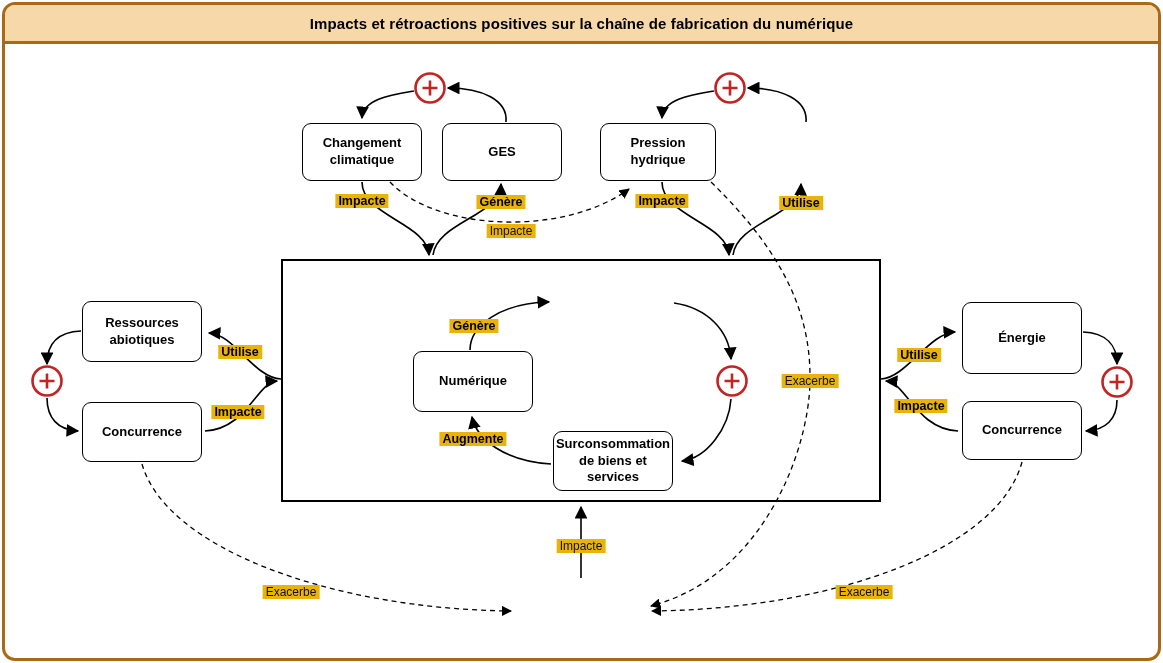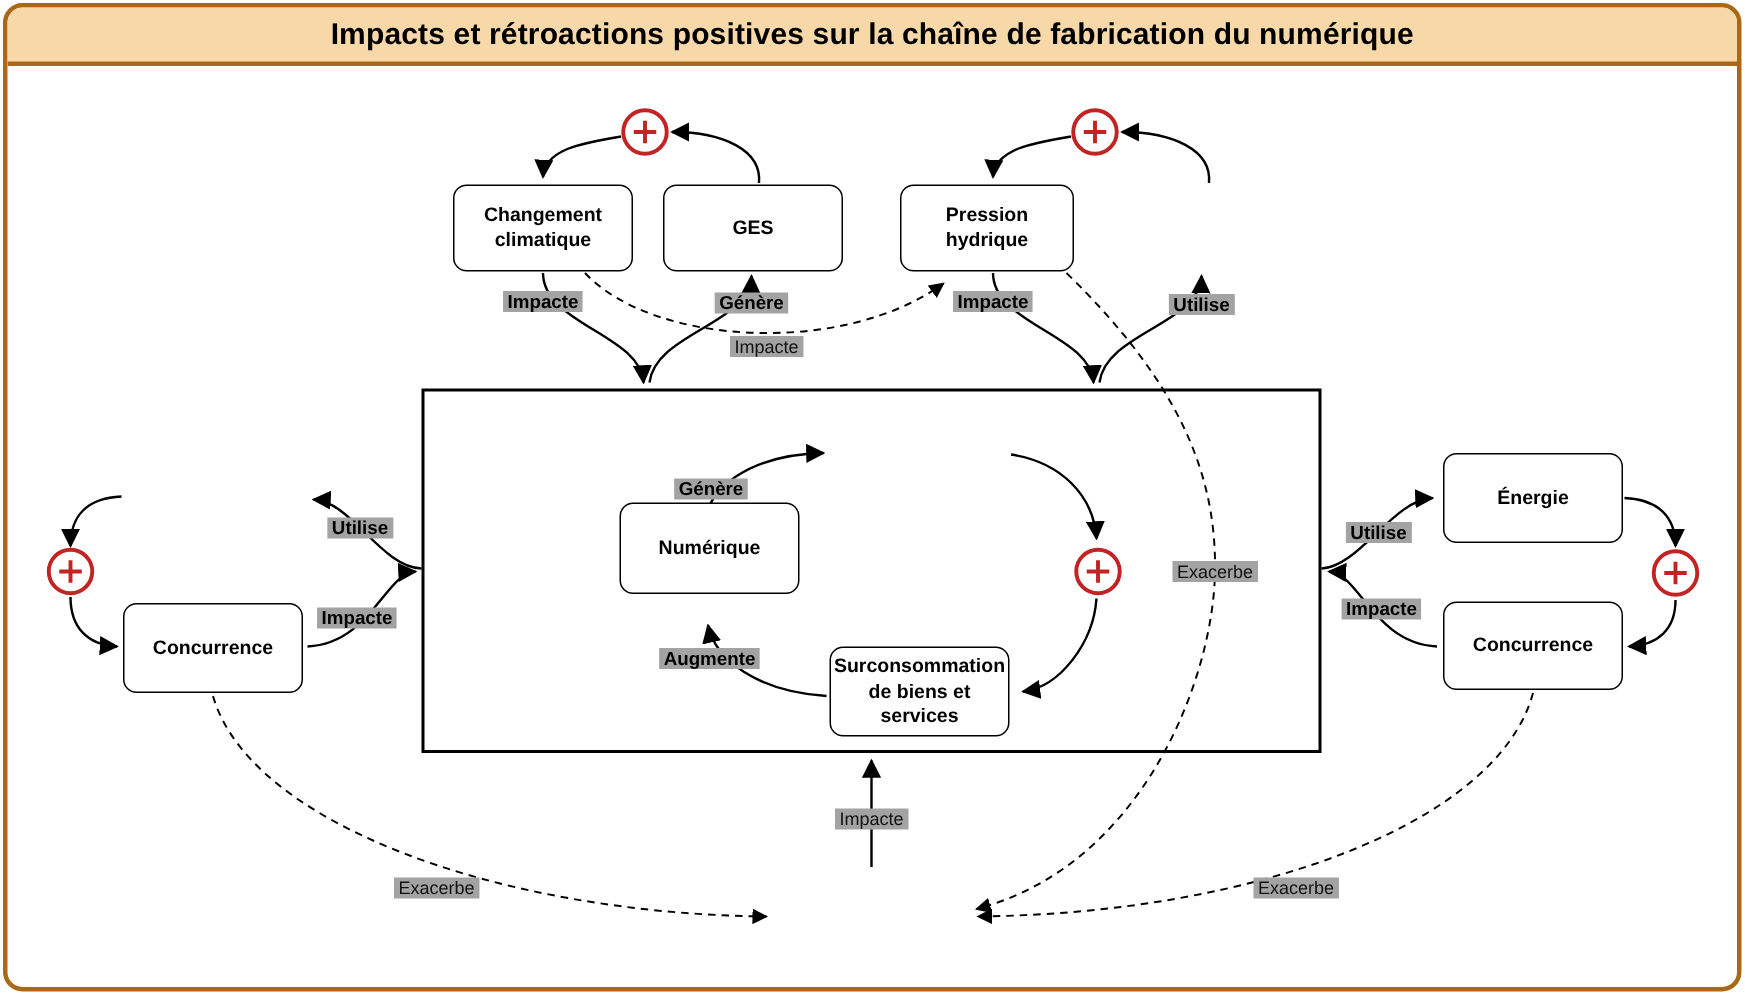--- a/index.html
+++ b/index.html
@@ -10,36 +10,36 @@
   .frame{
     position:absolute;left:2px;top:2px;width:1153px;height:653px;
     border:3px solid var(--frame_border,#A96A18);border-radius:13px;overflow:hidden;z-index:0;
   }
   .title-band{
     height:36px;background:var(--title_background,#F7D8A8);
     border-bottom:3px solid var(--frame_border,#A96A18);
     display:flex;align-items:center;justify-content:center;
   }
   .title-band h1{
-    margin:0;font-size:20px;font-weight:bold;color:#000;letter-spacing:.1px;
+    margin:0;font-size:15px;font-weight:bold;color:#000;letter-spacing:.1px;
   }
   .container-box{
     position:absolute;left:281px;top:259px;width:600px;height:243px;
     background:#fff;border:2.5px solid #000;box-sizing:border-box;z-index:1;
   }
   svg.edges{position:absolute;left:0;top:0;z-index:2;pointer-events:none;}
   .node{
     position:absolute;background:#fff;border:1.6px solid #000;border-radius:9px;
     box-sizing:border-box;display:flex;align-items:center;justify-content:center;
     text-align:center;font-size:13px;font-weight:bold;color:#000;line-height:1.3;
     padding:4px 8px;z-index:4;
   }
   .elabel{
     position:absolute;transform:translate(-50%,-50%);white-space:nowrap;
-    background:#a3a3a3;padding:0 3px;font-size:12px;color:#111;z-index:3;
+    background:#eab308;padding:0 3px;font-size:12px;color:#111;z-index:3;
   }
   .elabel.b{font-weight:bold;font-size:12.5px;color:#000;}
 </style>
 </head>
 <body>
 
 <div class="canvas">
 
   <div class="frame">
     <div class="title-band">
@@ -128,19 +128,20 @@
   <div class="elabel b" style="left:473px;top:439px">Augmente</div>
   <div class="elabel" style="left:581px;top:546px">Impacte</div>
   <div class="elabel" style="left:511px;top:231px">Impacte</div>
   <div class="elabel" style="left:291px;top:592px">Exacerbe</div>
   <div class="elabel" style="left:864px;top:592px">Exacerbe</div>
   <div class="elabel" style="left:810px;top:381px">Exacerbe</div>
 
   <div class="node" style="left:442px;top:123px;width:120px;height:58px">GES</div>
   <div class="node" style="left:302px;top:123px;width:120px;height:58px">Changement climatique</div>
   <div class="node" style="left:600px;top:123px;width:116px;height:58px">Pression hydrique</div>
+  <div class="node" style="left:82px;top:301px;width:120px;height:61px">Ressources abiotiques</div>
   <div class="node" style="left:82px;top:402px;width:120px;height:60px">Concurrence</div>
-  <div class="node" style="left:962px;top:302px;width:120px;height:60px">Énergie</div>
+  <div class="node" style="left:962px;top:302px;width:120px;height:72px">Énergie</div>
   <div class="node" style="left:962px;top:401px;width:120px;height:59px">Concurrence</div>
-  <div class="node" style="left:413px;top:335px;width:120px;height:61px">Numérique</div>
+  <div class="node" style="left:413px;top:351px;width:120px;height:61px">Numérique</div>
   <div class="node" style="left:553px;top:431px;width:120px;height:60px">Surconsommation de biens et services</div>
 
 </div>
 
 </body></html>

